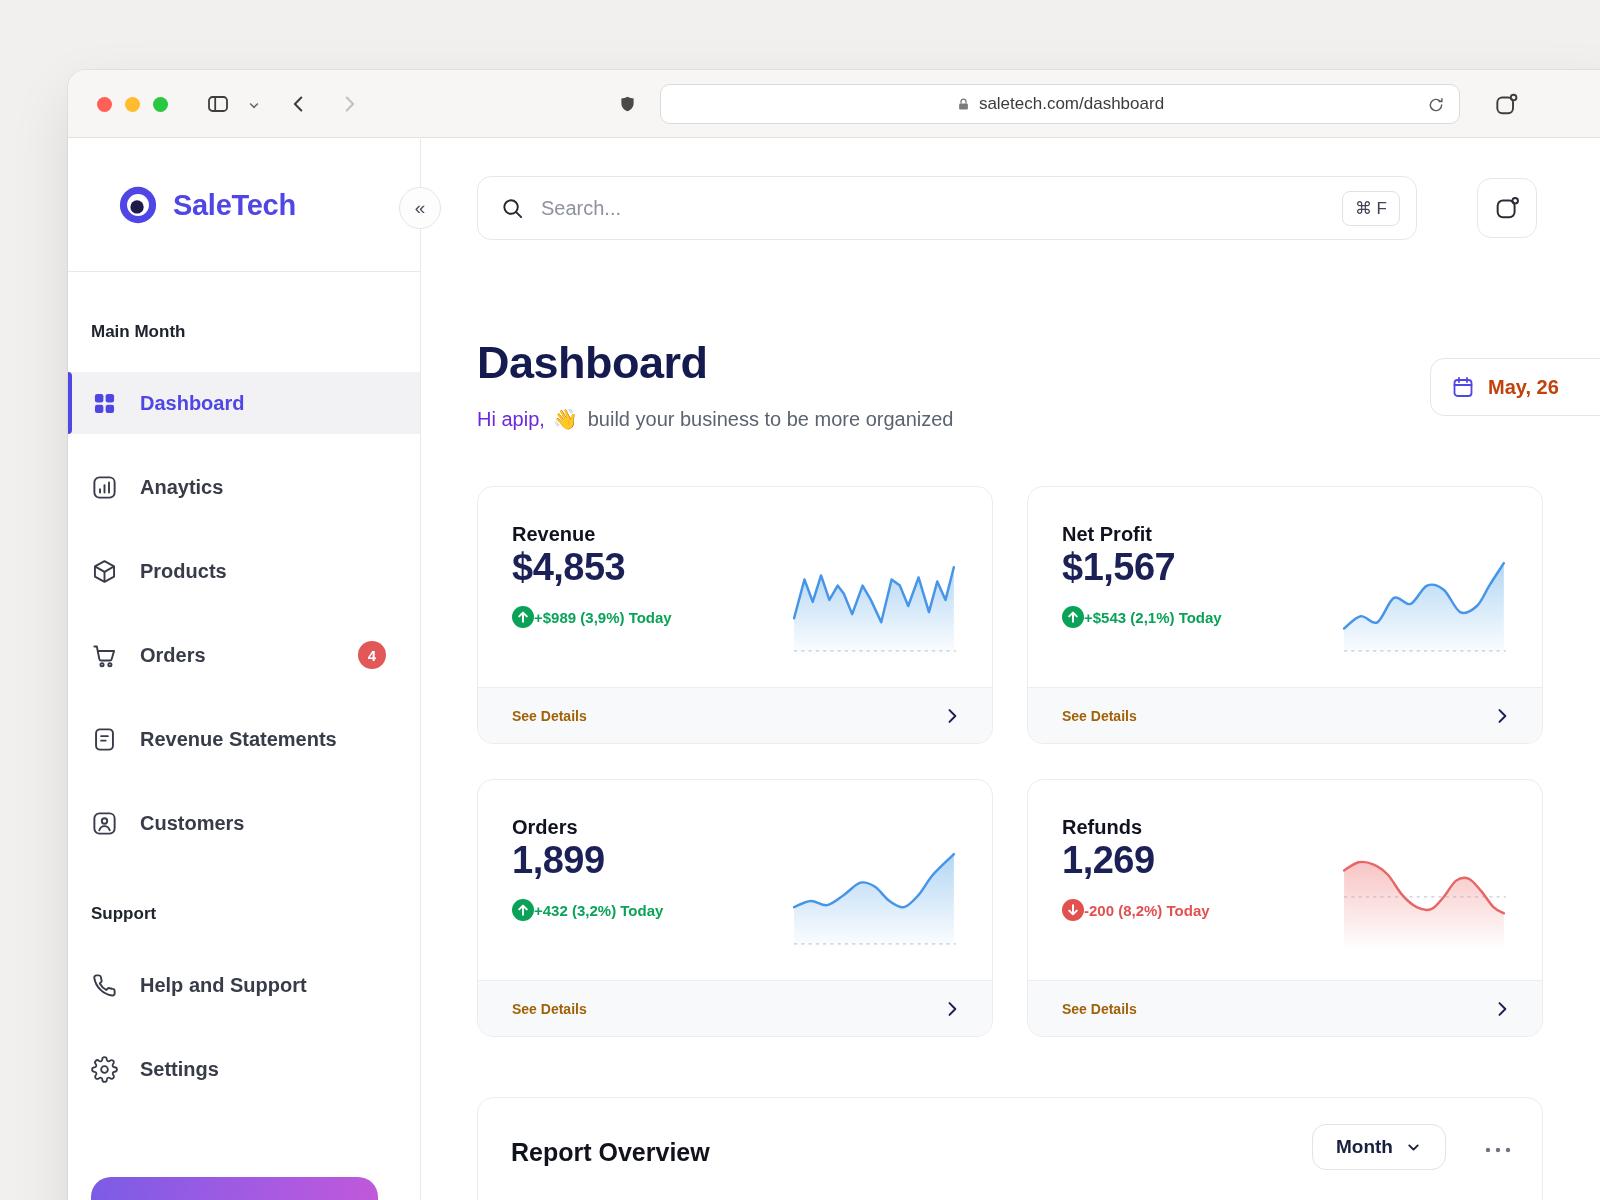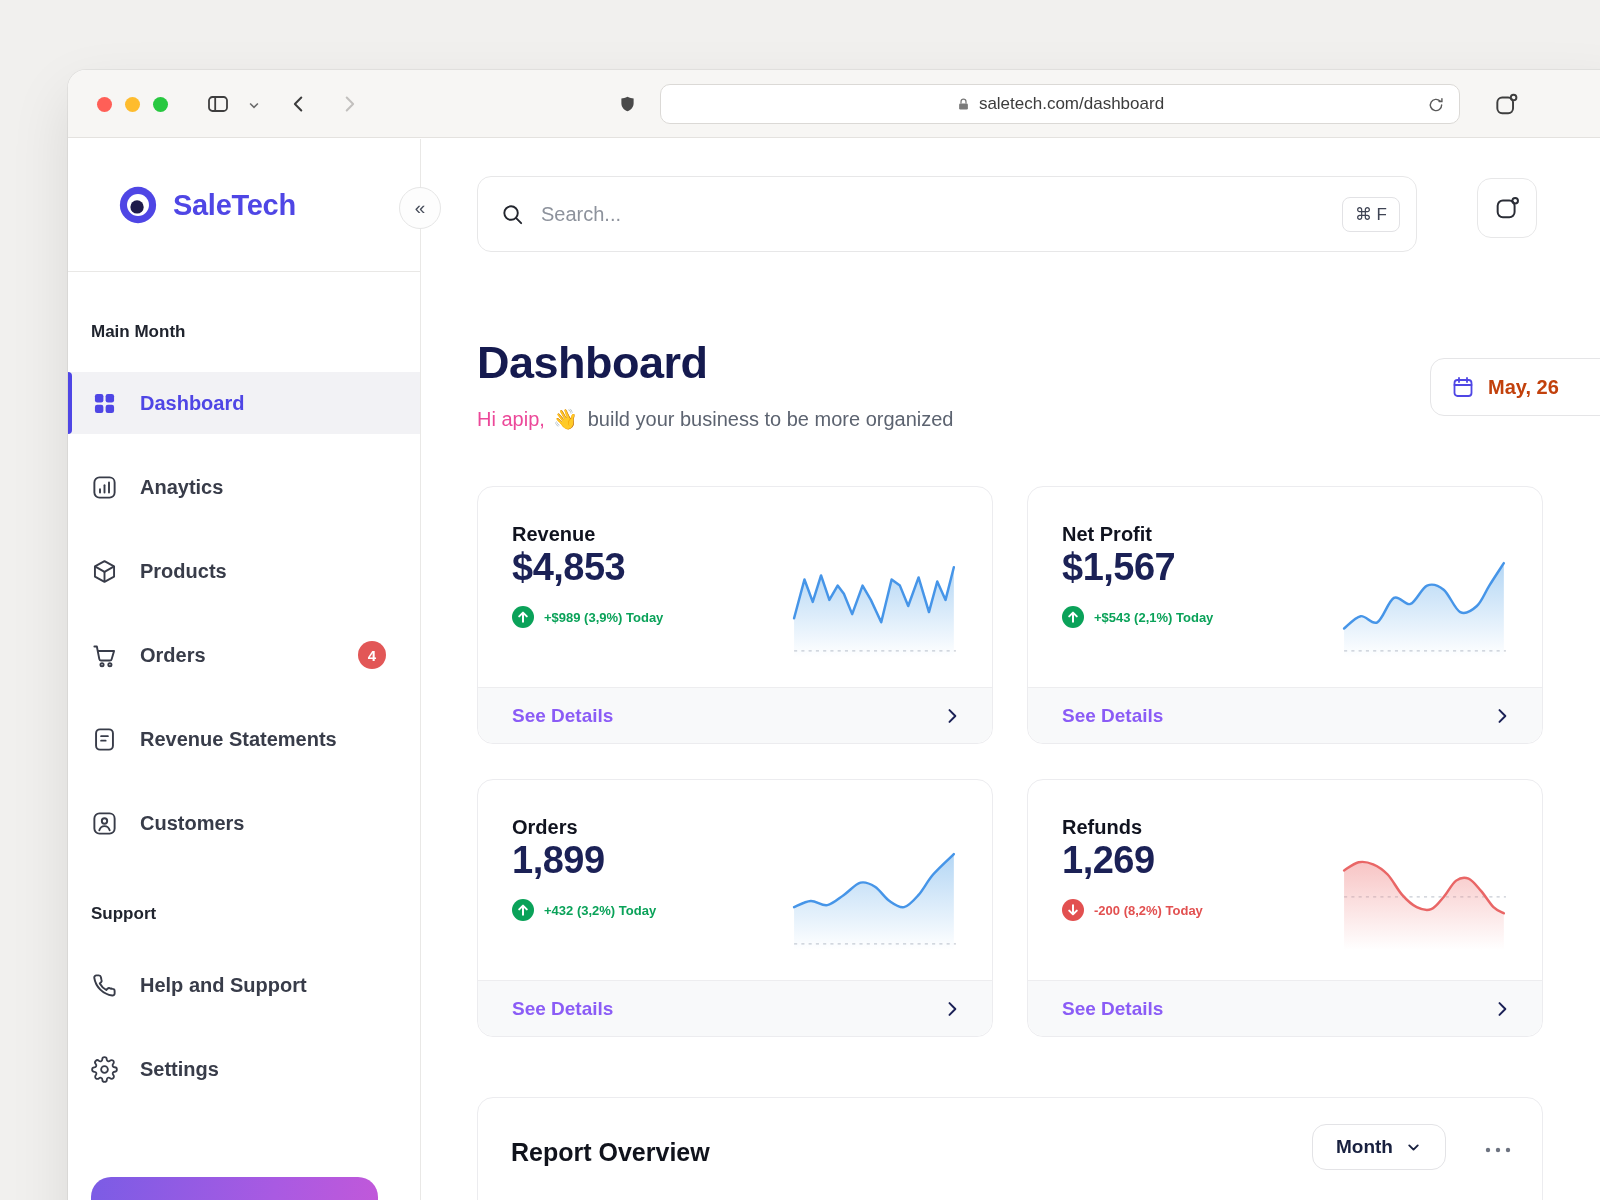--- a/index.html
+++ b/index.html
@@ -59,63 +59,63 @@
     margin-left:auto; width:28px; height:28px; border-radius:50%; background:#e25757;
     color:#fff; font-size:15px; font-weight:700; display:flex; align-items:center; justify-content:center;
   }
   .promo-card {
     position:absolute; left:23px; top:1038px; width:287px; height:140px; border-radius:20px;
     background:linear-gradient(100deg,#7b5ce5 0%, #a95ae2 60%, #c558d8 100%);
   }
 
   
   .search-bar {
-    position:absolute; left:56px; top:37px; width:940px; height:76px;
+    position:absolute; left:56px; top:37px; width:940px; height:64px;
     background:#fff; border:1px solid #e7e7e8; border-radius:14px;
     display:flex; align-items:center; padding:0 16px 0 22px; gap:16px;
   }
   .search-input { flex:1; border:none; outline:none; background:transparent; font-size:20px; color:#3d4250; font-family:inherit; }
   .search-input::placeholder { color:#8d929c; }
   .kbd-badge { border:1px solid #e2e2e5; border-radius:8px; padding:6px 12px; font-size:17px; color:#3f4454; background:#fff; }
   .icon-btn-tr {
     position:absolute; left:1056px; top:39px; width:60px; height:60px;
     background:#fff; border:1px solid #e7e7e8; border-radius:14px;
     display:flex; align-items:center; justify-content:center; cursor:pointer;
   }
   .page-title { position:absolute; left:56px; top:198px; font-size:45px; font-weight:800; color:#151a4f; letter-spacing:-0.5px; }
   .greeting { position:absolute; left:56px; top:268px; font-size:20px; color:#5c6370; display:flex; align-items:center; gap:9px; }
-  .greeting .hi { color:#ec4899; }
+  .greeting .hi { color:#6d28d9; }
   .date-btn {
     position:absolute; left:1009px; top:219px; width:230px; height:58px;
     background:#fff; border:1px solid #e5e5e7; border-radius:14px;
     display:flex; align-items:center; gap:13px; padding:0 20px; cursor:pointer;
   }
   .date-label { font-size:20px; font-weight:600; color:#c2410c; white-space:nowrap; }
 
   
   .cards-grid {
     position:absolute; left:56px; top:347px; width:1066px;
     display:grid; grid-template-columns:516px 516px; grid-auto-rows:258px; column-gap:34px; row-gap:35px;
   }
   .stat-card { position:relative; background:#fff; border:1px solid #ececef; border-radius:16px; }
   .card-body { padding:36px 34px 0 34px; }
   .card-title { font-size:20px; font-weight:700; color:#10131f; }
   .card-value { font-size:38px; font-weight:800; color:#1b2156; letter-spacing:-0.5px; }
-  .change { margin-top:17px; display:flex; align-items:center; gap:10px; font-size:13px; font-weight:700; }
+  .change { margin-top:17px; display:flex; align-items:center; font-size:15px; font-weight:700; }
   [data-direction="up"] .change { color:#0aa259; }
   [data-direction="down"] .change { color:#e25050; }
   .change-icon { width:22px; height:22px; flex:none; display:flex; }
   [data-direction="down"] .change-icon .arrow { transform-origin:center; transform:rotate(180deg); }
   .spark { position:absolute; right:34px; top:68px; width:166px; height:102px; }
   .card-footer {
     position:absolute; left:0; right:0; bottom:0; height:56px;
     background:#f8f9fa; border-top:1px solid #ededef; border-radius:0 0 16px 16px;
     display:flex; align-items:center; justify-content:space-between; padding:0 30px 0 34px; cursor:pointer;
   }
-  .see-details { font-size:19px; font-weight:700; color:#8b5cf6; }
+  .see-details { font-size:14px; font-weight:700; color:#a16207; }
 
   
   .report-card {
     position:absolute; left:56px; top:958px; width:1066px; height:260px;
     background:#fff; border:1px solid #ececef; border-radius:16px;
   }
   .report-title { position:absolute; left:33px; top:40px; font-size:25px; font-weight:800; color:#10131c; }
   .month-btn {
     position:absolute; right:96px; top:26px; height:46px; min-width:134px;
     background:#fff; border:1px solid #e3e3e6; border-radius:14px;

